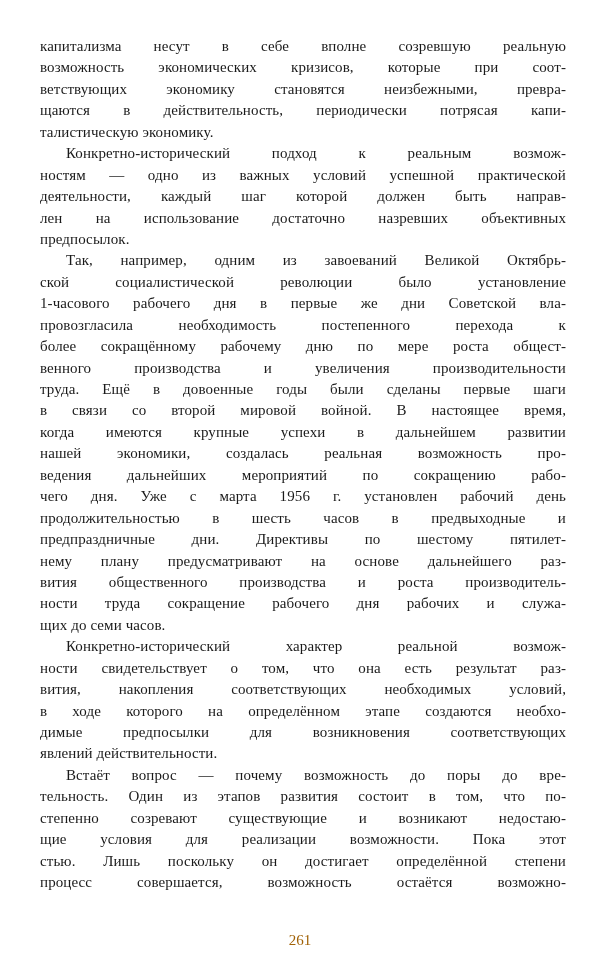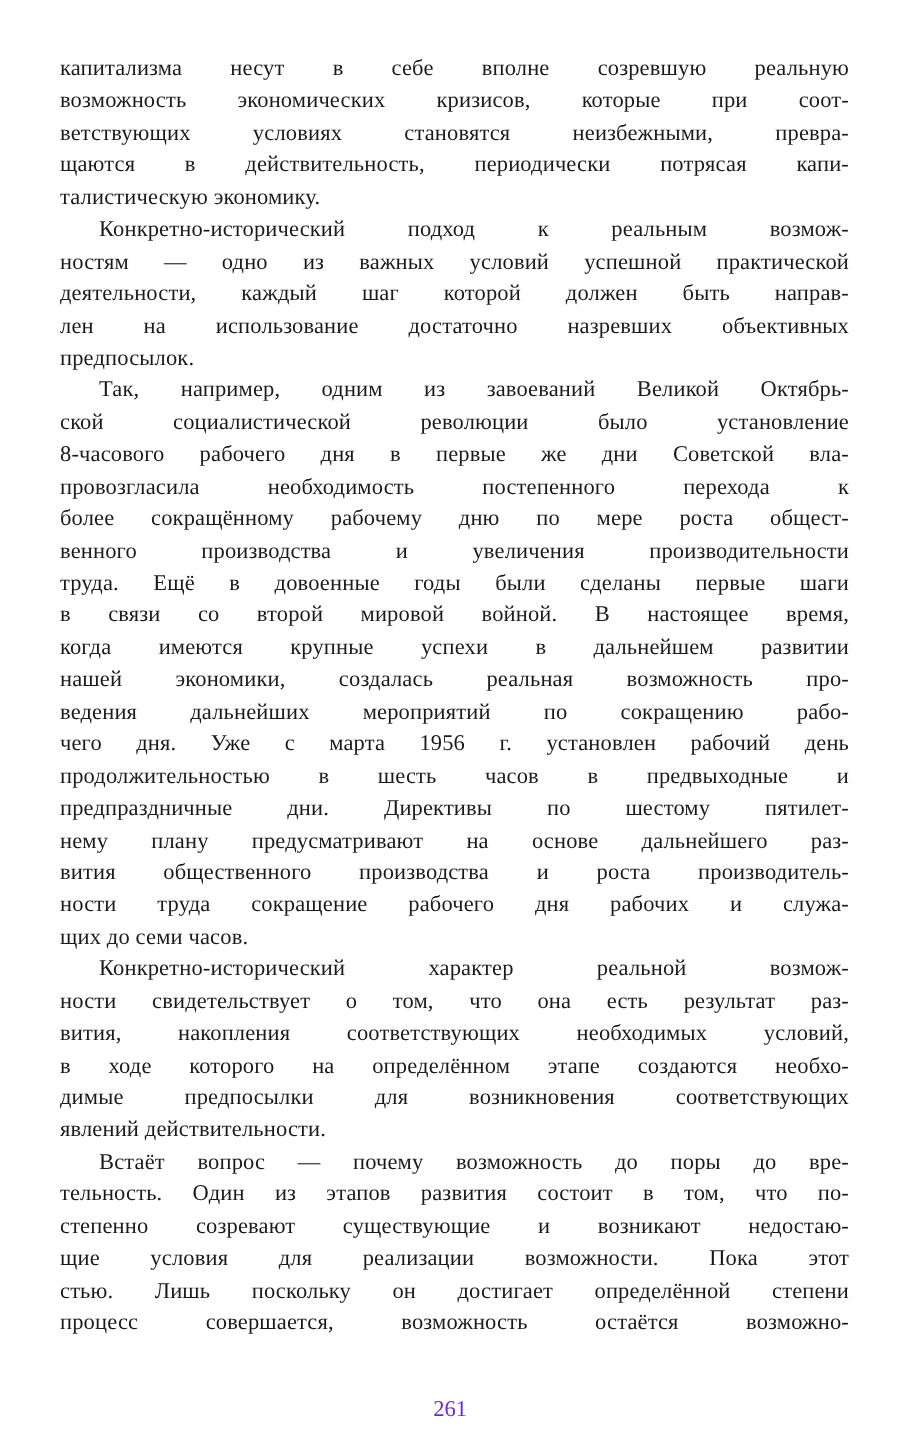--- a/index.html
+++ b/index.html
@@ -38,45 +38,45 @@
       padding-left: 26px;
     }
     .page-number {
       position: absolute;
       top: 932px;
       left: 0;
       width: 600px;
       text-align: center;
       font-size: 15px;
       font-family: "Liberation Serif", "DejaVu Serif", serif;
-      color: #6d28d9;
+      color: #a16207;
     }
   </style>
 </head>
 <body>
 
 <div class="page" id="page-body">
     <div class="paragraph">
       <div class="line">капитализма несут в себе вполне созревшую реальную</div>
       <div class="line">возможность экономических кризисов, которые при соот-</div>
-      <div class="line">ветствующих условиях становятся неизбежными, превра-</div>
+      <div class="line">ветствующих экономику становятся неизбежными, превра-</div>
       <div class="line">щаются в действительность, периодически потрясая капи-</div>
       <div class="line last">талистическую экономику.</div>
     </div>
     <div class="paragraph">
       <div class="line indent">Конкретно-исторический подход к реальным возмож-</div>
       <div class="line">ностям — одно из важных условий успешной практической</div>
       <div class="line">деятельности, каждый шаг которой должен быть направ-</div>
       <div class="line">лен на использование достаточно назревших объективных</div>
       <div class="line last">предпосылок.</div>
     </div>
     <div class="paragraph">
       <div class="line indent">Так, например, одним из завоеваний Великой Октябрь-</div>
       <div class="line">ской социалистической революции было установление</div>
-      <div class="line">8-часового рабочего дня в первые же дни Советской вла-</div>
+      <div class="line">1-часового рабочего дня в первые же дни Советской вла-</div>
       <div class="line">провозгласила необходимость постепенного перехода к</div>
       <div class="line">более сокращённому рабочему дню по мере роста общест-</div>
       <div class="line">венного производства и увеличения производительности</div>
       <div class="line">труда. Ещё в довоенные годы были сделаны первые шаги</div>
       <div class="line">в связи со второй мировой войной. В настоящее время,</div>
       <div class="line">когда имеются крупные успехи в дальнейшем развитии</div>
       <div class="line">нашей экономики, создалась реальная возможность про-</div>
       <div class="line">ведения дальнейших мероприятий по сокращению рабо-</div>
       <div class="line">чего дня. Уже с марта 1956 г. установлен рабочий день</div>
       <div class="line">продолжительностью в шесть часов в предвыходные и</div>

